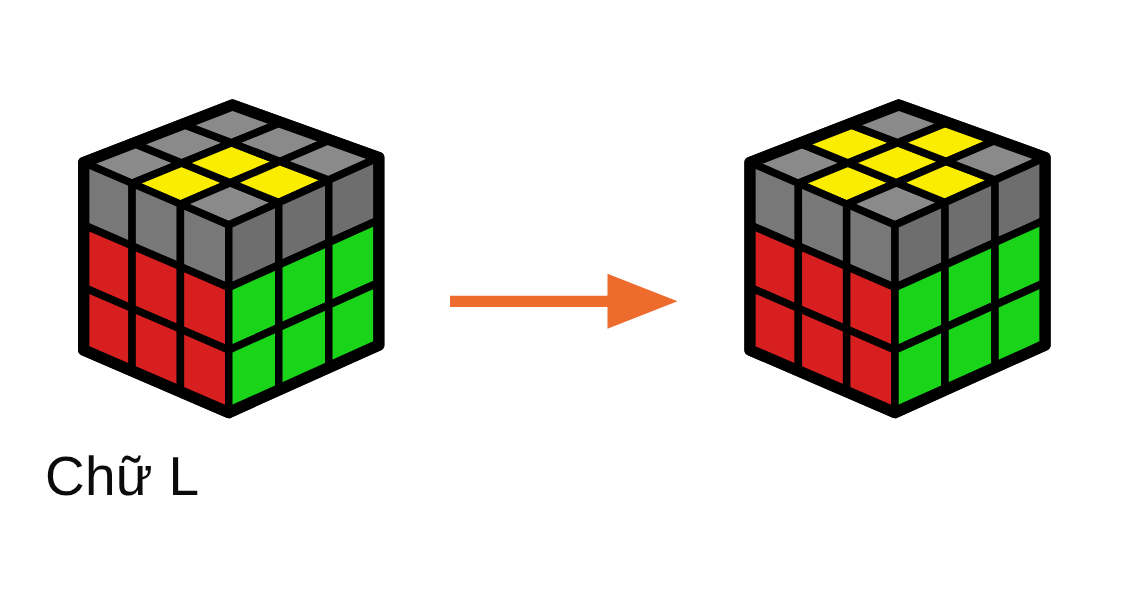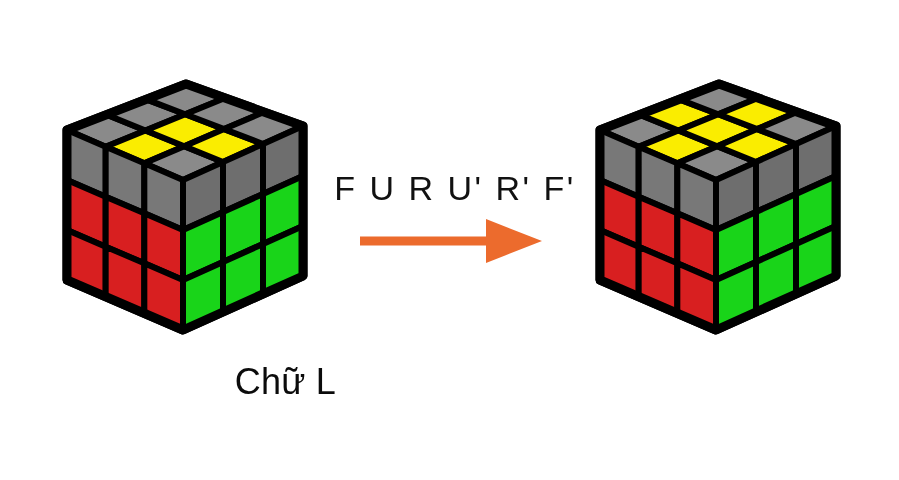--- a/index.html
+++ b/index.html
@@ -34,22 +34,22 @@
   .cube-svg {
     display: block;
     width: 260px;
     height: 280px;
     overflow: visible;
   }
 
   .caption {
     position: absolute;
     width: 300px;
-    text-align: right;
-    font-size: 36px;
+    text-align: left;
+    font-size: 44px;
     line-height: 44px;
     color: #0b0b0b;
     font-family: "Liberation Sans", sans-serif;
     letter-spacing: 0.2px;
     white-space: nowrap;
   }
   #caption-left  { left: 36px;  top: 360px; }
   #caption-right { left: 560px; top: 360px; }
 
   #algorithm-text {
@@ -152,21 +152,20 @@
           <polygon points="168.00,150.00 208.00,132.00 208.00,182.00 168.00,200.00" fill="#19D419" stroke="#000000" stroke-width="6" stroke-linejoin="round"></polygon>
           <polygon points="208.00,132.00 248.00,114.00 248.00,164.00 208.00,182.00" fill="#19D419" stroke="#000000" stroke-width="6" stroke-linejoin="round"></polygon>
           <polygon points="128.00,218.00 168.00,200.00 168.00,250.00 128.00,268.00" fill="#19D419" stroke="#000000" stroke-width="6" stroke-linejoin="round"></polygon>
           <polygon points="168.00,200.00 208.00,182.00 208.00,232.00 168.00,250.00" fill="#19D419" stroke="#000000" stroke-width="6" stroke-linejoin="round"></polygon>
           <polygon points="208.00,182.00 248.00,164.00 248.00,214.00 208.00,232.00" fill="#19D419" stroke="#000000" stroke-width="6" stroke-linejoin="round"></polygon>
         </g>
         <polygon points="131.00,22.00 248.00,64.00 248.00,214.00 128.00,268.00 12.00,218.00 12.00,68.00" fill="none" stroke="#000000" stroke-width="9" stroke-linejoin="round"></polygon>
       </svg>
   </div>
 
-  <div id="algorithm-text">F U R U' R' F'</div>
 
   <svg id="transition-arrow" viewBox="0 0 186 50" xmlns="http://www.w3.org/2000/svg">
     <g>
       <path id="arrow-path" d="M 2 20.5 L 128 20.5 L 128 3 L 184 25 L 128 47 L 128 29.5 L 2 29.5 Z" fill="#EC6B2D"></path>
     </g>
   </svg>
 
   <div class="caption" id="caption-left">Chữ L</div>
 
 

